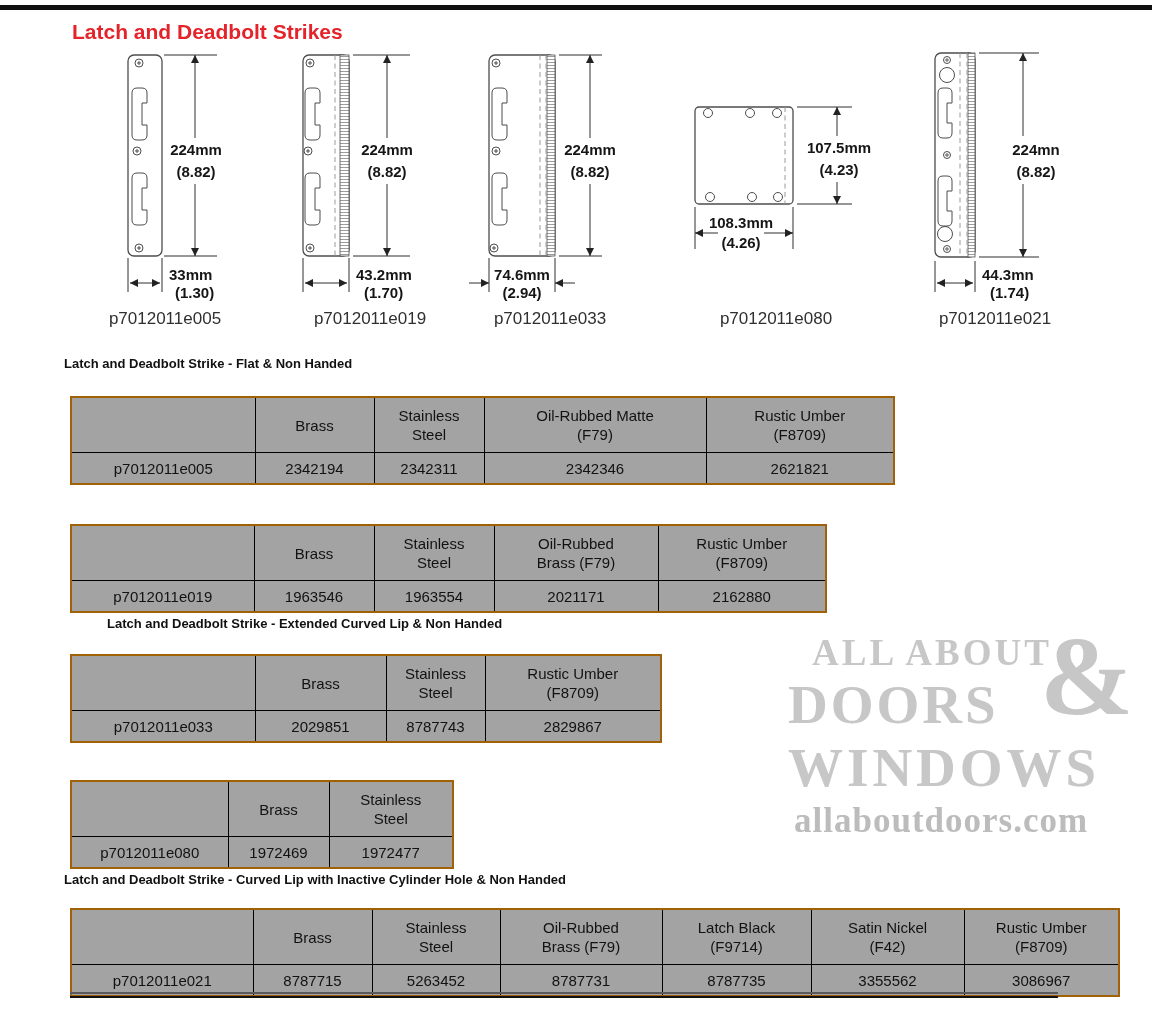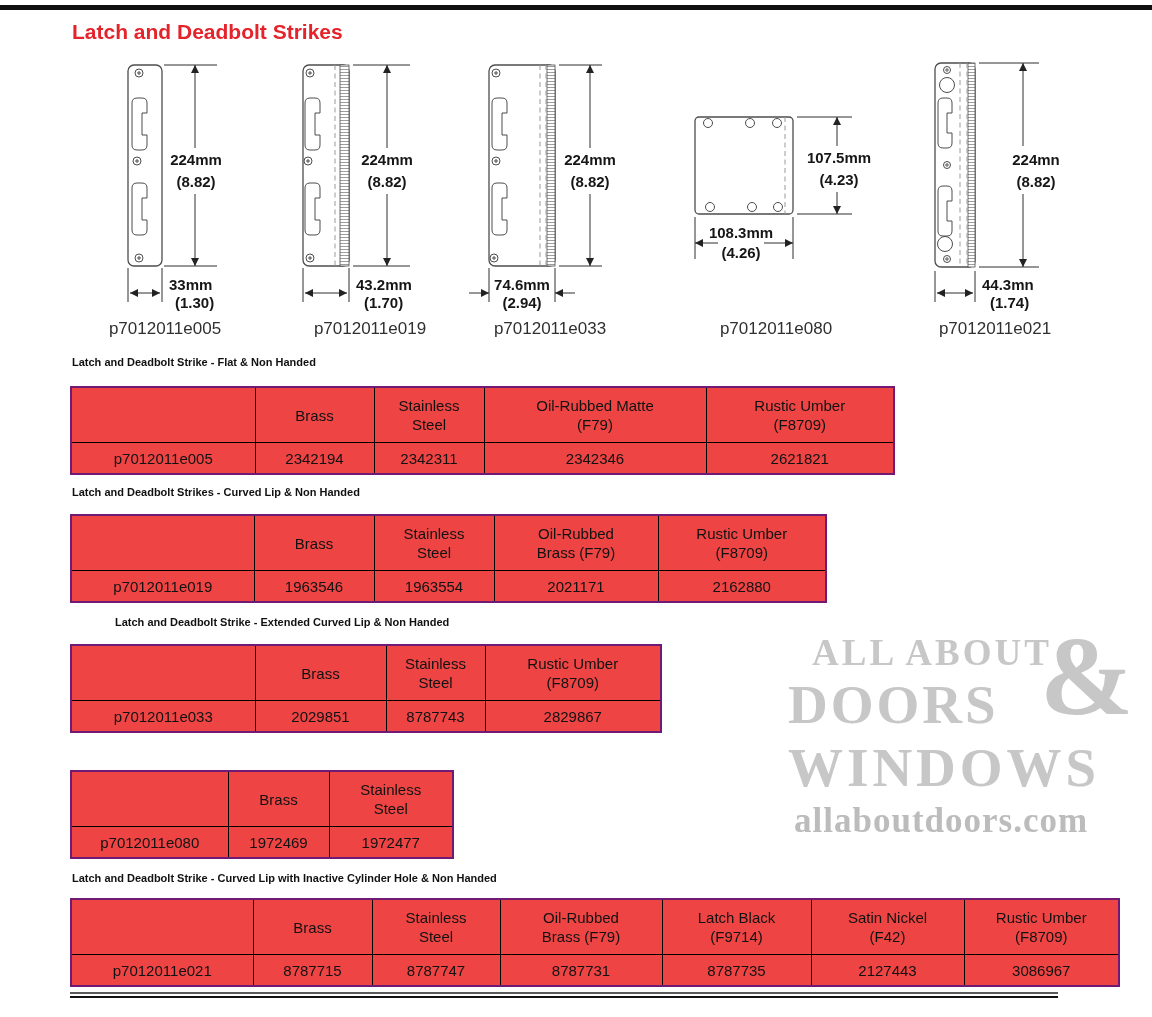--- a/index.html
+++ b/index.html
@@ -1,32 +1,32 @@
 <!DOCTYPE html>
 <html><head>
 <meta charset="utf-8">
 <style>
   html,body{margin:0;padding:0;background:#ffffff;}
   .page{position:relative;width:1152px;height:1017px;background:#fff;overflow:hidden;
         font-family:"Liberation Sans",sans-serif;color:#1a1a1a;}
   .top-rule{position:absolute;left:0;top:5px;width:1152px;height:5px;background:#101010;}
   .page-title{position:absolute;left:72px;top:20px;font-size:21px;font-weight:bold;color:#e5232b;}
 
-  .figure{position:absolute;top:62px;height:290px;}
+  .figure{position:absolute;top:52px;height:290px;}
   .fig-label{position:absolute;top:257px;width:160px;text-align:center;font-size:17px;color:#303030;}
 
   svg text.dim{font-family:"Liberation Sans",sans-serif;font-size:15px;font-weight:bold;fill:#161616;}
   svg .art{stroke:#4d4d4d;stroke-width:1.3;fill:#ffffff;}
   svg .thin{stroke:#4d4d4d;stroke-width:1;fill:none;}
   svg .dimline{stroke:#2e2e2e;stroke-width:1;fill:none;}
   svg .dash{stroke:#9a9a9a;stroke-width:1;fill:none;stroke-dasharray:5,3.5;}
 
-  .section-title{position:absolute;left:72px;font-size:11px;font-weight:bold;color:#111;white-space:nowrap;}
-  table.parts{position:absolute;border-collapse:collapse;table-layout:fixed;background:#ef4444;
-              border:2px solid #701a75;}
+  .section-title{position:absolute;left:64px;font-size:13px;font-weight:bold;color:#111;white-space:nowrap;}
+  table.parts{position:absolute;border-collapse:collapse;table-layout:fixed;background:#a3a3a3;
+              border:2px solid #a16207;margin-top:10px;}
   table.parts th,table.parts td{border:1px solid #000;text-align:center;vertical-align:middle;
               font-size:15px;font-weight:normal;color:#121212;padding:0 3px;overflow:hidden;}
   table.parts th{height:54px;white-space:pre-line;line-height:19px;}
   table.parts td{height:30px;}
 
   .watermark{position:absolute;left:788px;top:634px;width:370px;
              font-family:"Liberation Serif",serif;font-weight:bold;color:#c7c7c7;
              line-height:1;pointer-events:none;}
   .wm-1{font-size:37px;letter-spacing:3px;margin-left:24px;}
   .wm-2{font-size:55px;letter-spacing:3px;margin-top:6px;}
@@ -278,21 +278,20 @@
         <tr>
           <td>p7012011e005</td>
           <td>2342194</td>
           <td>2342311</td>
           <td>2342346</td>
           <td>2621821</td>
         </tr>
       </tbody>
     </table>
 
-  <div class="section-title" style="top:486px;">Latch and Deadbolt Strikes - Curved Lip &amp; Non Handed</div>
   <table class="parts" style="left:70px;top:514px;width:755px;">
       <colgroup>
         <col style="width: 183px;">
         <col style="width: 120px;">
         <col style="width: 120px;">
         <col style="width: 164px;">
         <col style="width: 168px;">
       </colgroup>
       <thead>
         <tr>
@@ -392,23 +391,23 @@
           <th>Satin Nickel
 (F42)</th>
           <th>Rustic Umber
 (F8709)</th>
         </tr>
       </thead>
       <tbody>
         <tr>
           <td>p7012011e021</td>
           <td>8787715</td>
-          <td>8787747</td>
+          <td>5263452</td>
           <td>8787731</td>
           <td>8787735</td>
-          <td>2127443</td>
+          <td>3355562</td>
           <td>3086967</td>
         </tr>
       </tbody>
     </table>
 
   <div class="bottom-rule"></div>
 </div>
 
 </body></html>

